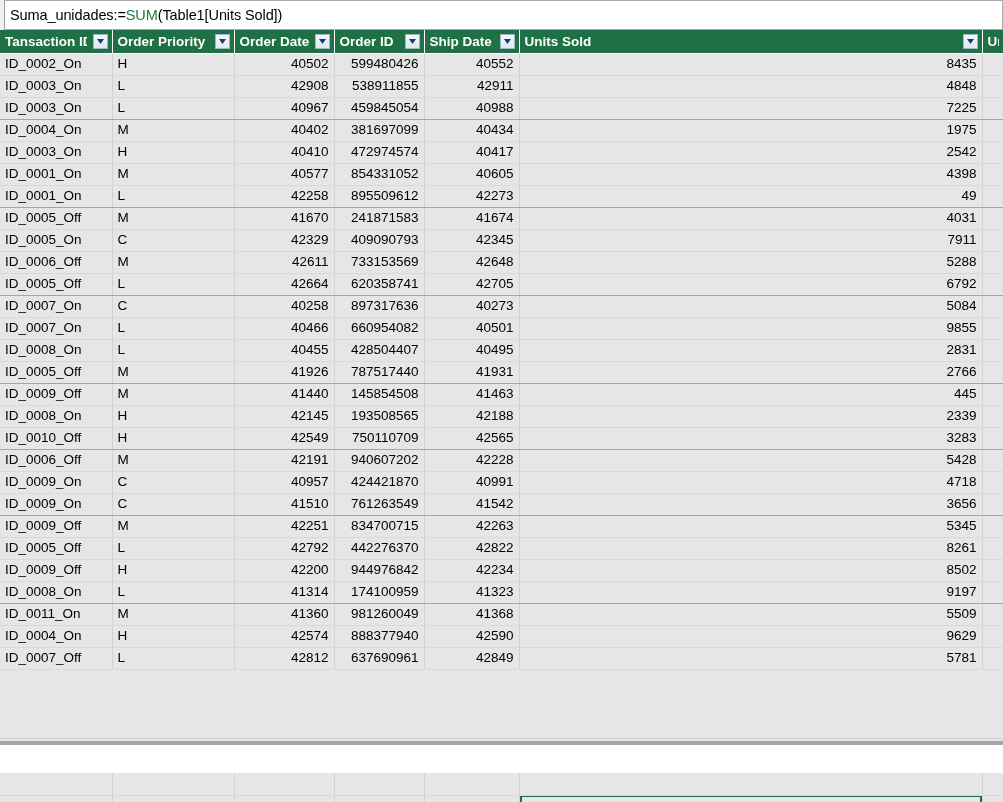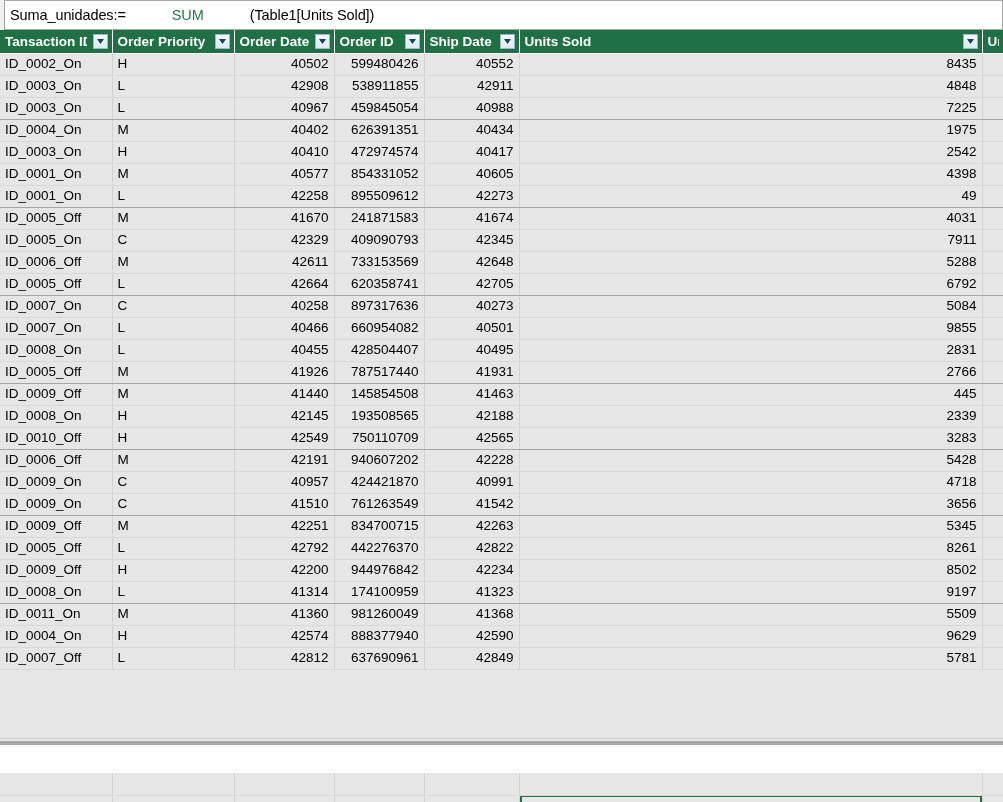--- a/index.html
+++ b/index.html
@@ -43,21 +43,20 @@
     border-left: none;
     box-sizing: border-box;
     display: flex;
     align-items: center;
     padding: 0 4px 0 5px;
     font-size: 14.5px;
     line-height: 1;
     white-space: nowrap;
     overflow: hidden;
     letter-spacing: -0.1px;
-    gap: 46px;
   }
   .formula-input .tok-plain { color: #000000; }
   .formula-input .tok-fn { color: #1d7a43; }
 
   
   .grid-area {
     position: absolute;
     left: 0; top: 30px;
     width: 1003px;
     height: 708px;
@@ -330,21 +329,21 @@
           <td class="num">40967</td>
           <td class="num">459845054</td>
           <td class="num">40988</td>
           <td class="num">7225</td>
           <td class="blankcell"></td>
         </tr>
         <tr>
           <td class="txt">ID_0004_On</td>
           <td class="txt">M</td>
           <td class="num">40402</td>
-          <td class="num">626391351</td>
+          <td class="num">381697099</td>
           <td class="num">40434</td>
           <td class="num">1975</td>
           <td class="blankcell"></td>
         </tr>
         <tr>
           <td class="txt">ID_0003_On</td>
           <td class="txt">H</td>
           <td class="num">40410</td>
           <td class="num">472974574</td>
           <td class="num">40417</td>

